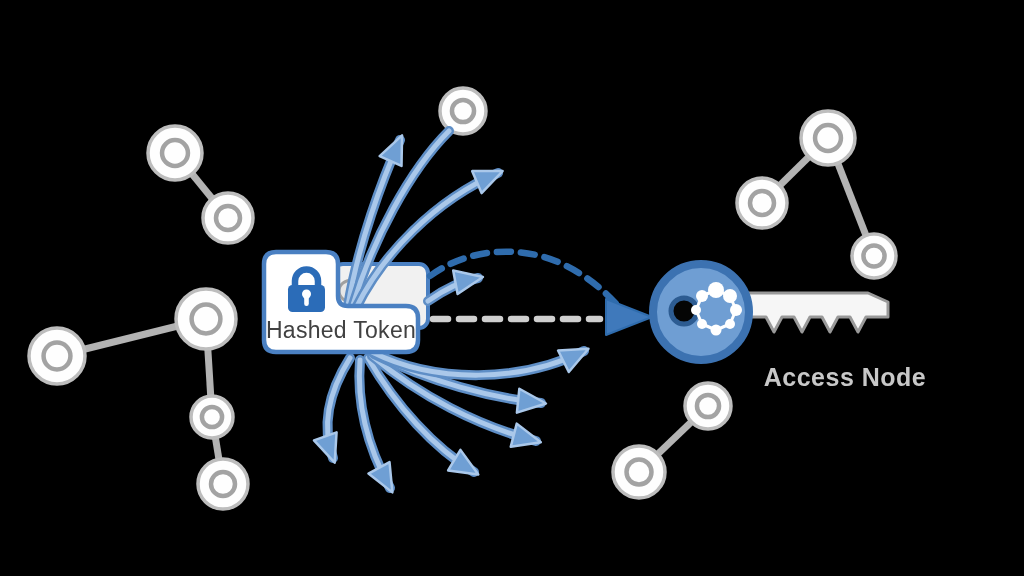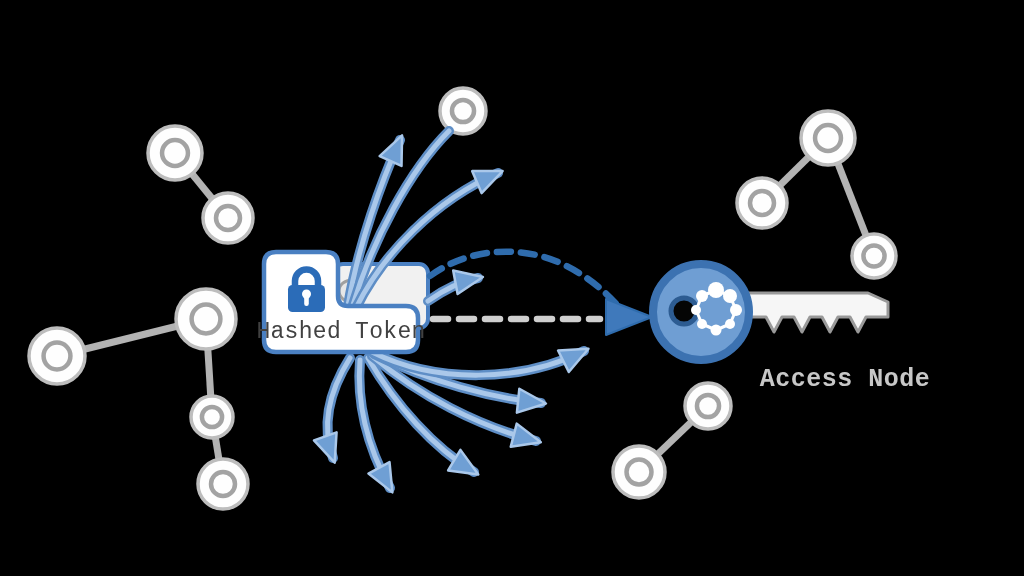--- a/index.html
+++ b/index.html
@@ -1,18 +1,18 @@
 <!DOCTYPE html>
 <html><head>
 <meta charset="utf-8">
 <style>
   html,body{margin:0;padding:0;background:#000;}
   .stage{
     position:relative;width:1024px;height:576px;background:#000;overflow:hidden;
-    font-family:Liberation Mono, monospace;
+    font-family:Liberation Sans, sans-serif;
   }
   svg{position:absolute;inset:0;display:block;}
   .token-label{font-size:23px;fill:#414141;font-weight:500;letter-spacing:.3px;}
   .access-label{font-size:25px;fill:#c8c8c8;font-weight:bold;letter-spacing:.5px;}
 </style>
 </head>
 <body>
 
 <div class="stage">
   <svg viewBox="0 0 1024 576" width="1024" height="576">

